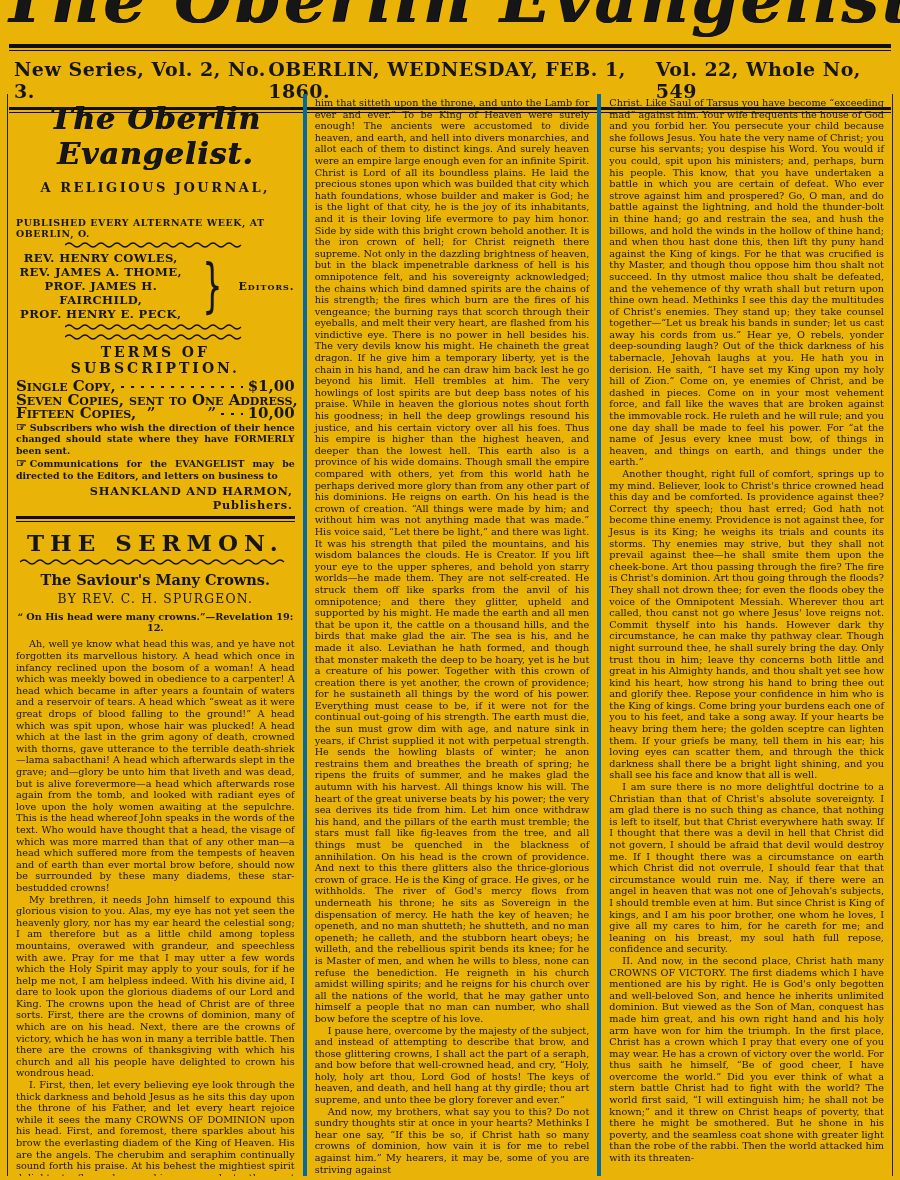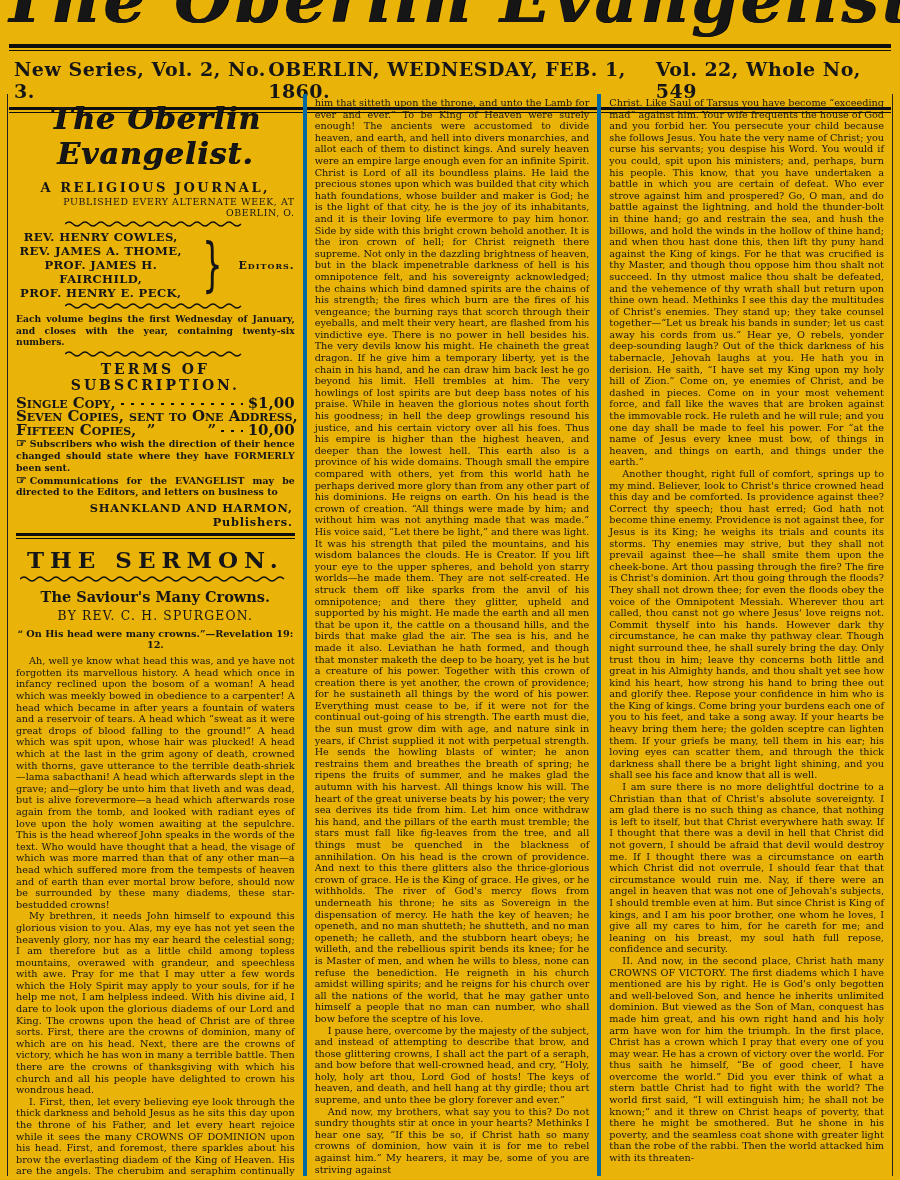--- a/index.html
+++ b/index.html
@@ -28,21 +28,21 @@
     display:flex; border-left:1px solid #222; border-right:1px solid #222;
   }
   .col { width:33.333%; box-sizing:border-box; padding:3px 8px; overflow:hidden; }
   .col + .col { border-left:4px solid #0369a1; }
   
   .paper-title {
     text-align:center; font-size:30px; font-weight:bold; font-style:italic;
     letter-spacing:1px; margin-top:4px; text-shadow:0.7px 0 0 #000;
   }
   .journal-sub { text-align:center; font-size:13px; font-weight:bold; letter-spacing:2.5px; margin-top:9px; }
-  .published { text-align:right; font-size:9.4px; font-weight:normal; letter-spacing:0.6px; margin-top:1px; }
+  .published { text-align:left; font-size:9.4px; font-weight:bold; letter-spacing:0.6px; margin-top:22px; }
   .wavy { display:flex; justify-content:center; margin:2px 0; }
   .editors-row { display:flex; align-items:center; justify-content:center; gap:8px; margin:1px 0; }
   .editor-names { font-size:11.6px; font-weight:bold; line-height:14px; letter-spacing:0.4px;text-align:center; }
   .brace { font-size:58px; line-height:54px; font-weight:normal; transform:scaleX(0.55); font-family:"DejaVu Sans", sans-serif; }
   .editors-label { font-size:11px; font-variant:small-caps; letter-spacing:1px; font-weight:bold; }
   .volume-note { font-size:9.2px; font-weight:bold; line-height:11.6px; margin:3px 0 2px; text-align:justify; }
   .terms-heading { text-align:center; font-size:14px; font-weight:bold; letter-spacing:3px; margin:3px 0 4px; }
   .price-row { display:flex; align-items:center; font-size:15px; font-weight:bold; line-height:13.5px; }
   .price-row .label { font-variant:small-caps; white-space:pre; }
   .price-row .leader { flex:1; height:2px; margin:0 5px;
@@ -103,21 +103,20 @@
         <div class="brace">}</div>
         <div class="editors-label">Editors.</div>
       </div>
 
       <div class="wavy">
         <svg width="180" height="8" viewBox="0 0 180 8">
             <path d="M0 4 Q4 0 8 4 T16 4 T24 4 T32 4 T40 4 T48 4 T56 4 T64 4 T72 4 T80 4 T88 4 T96 4 T104 4 T112 4 T120 4 T128 4 T136 4 T144 4 T152 4 T160 4 T168 4 T176 4" stroke="#111" stroke-width="1.3" fill="none"></path>
           </svg>
       </div>
 
-      <div class="volume-note">Each volume begins the first Wednesday of January, and closes with the year, containing twenty-six numbers.</div>
 
       <div class="wavy">
         <svg width="180" height="8" viewBox="0 0 180 8">
             <path d="M0 4 Q4 0 8 4 T16 4 T24 4 T32 4 T40 4 T48 4 T56 4 T64 4 T72 4 T80 4 T88 4 T96 4 T104 4 T112 4 T120 4 T128 4 T136 4 T144 4 T152 4 T160 4 T168 4 T176 4" stroke="#111" stroke-width="1.3" fill="none"></path>
           </svg>
       </div>
 
       <div class="terms-heading">TERMS OF SUBSCRIPTION.</div>
 
       <div class="price-row">

